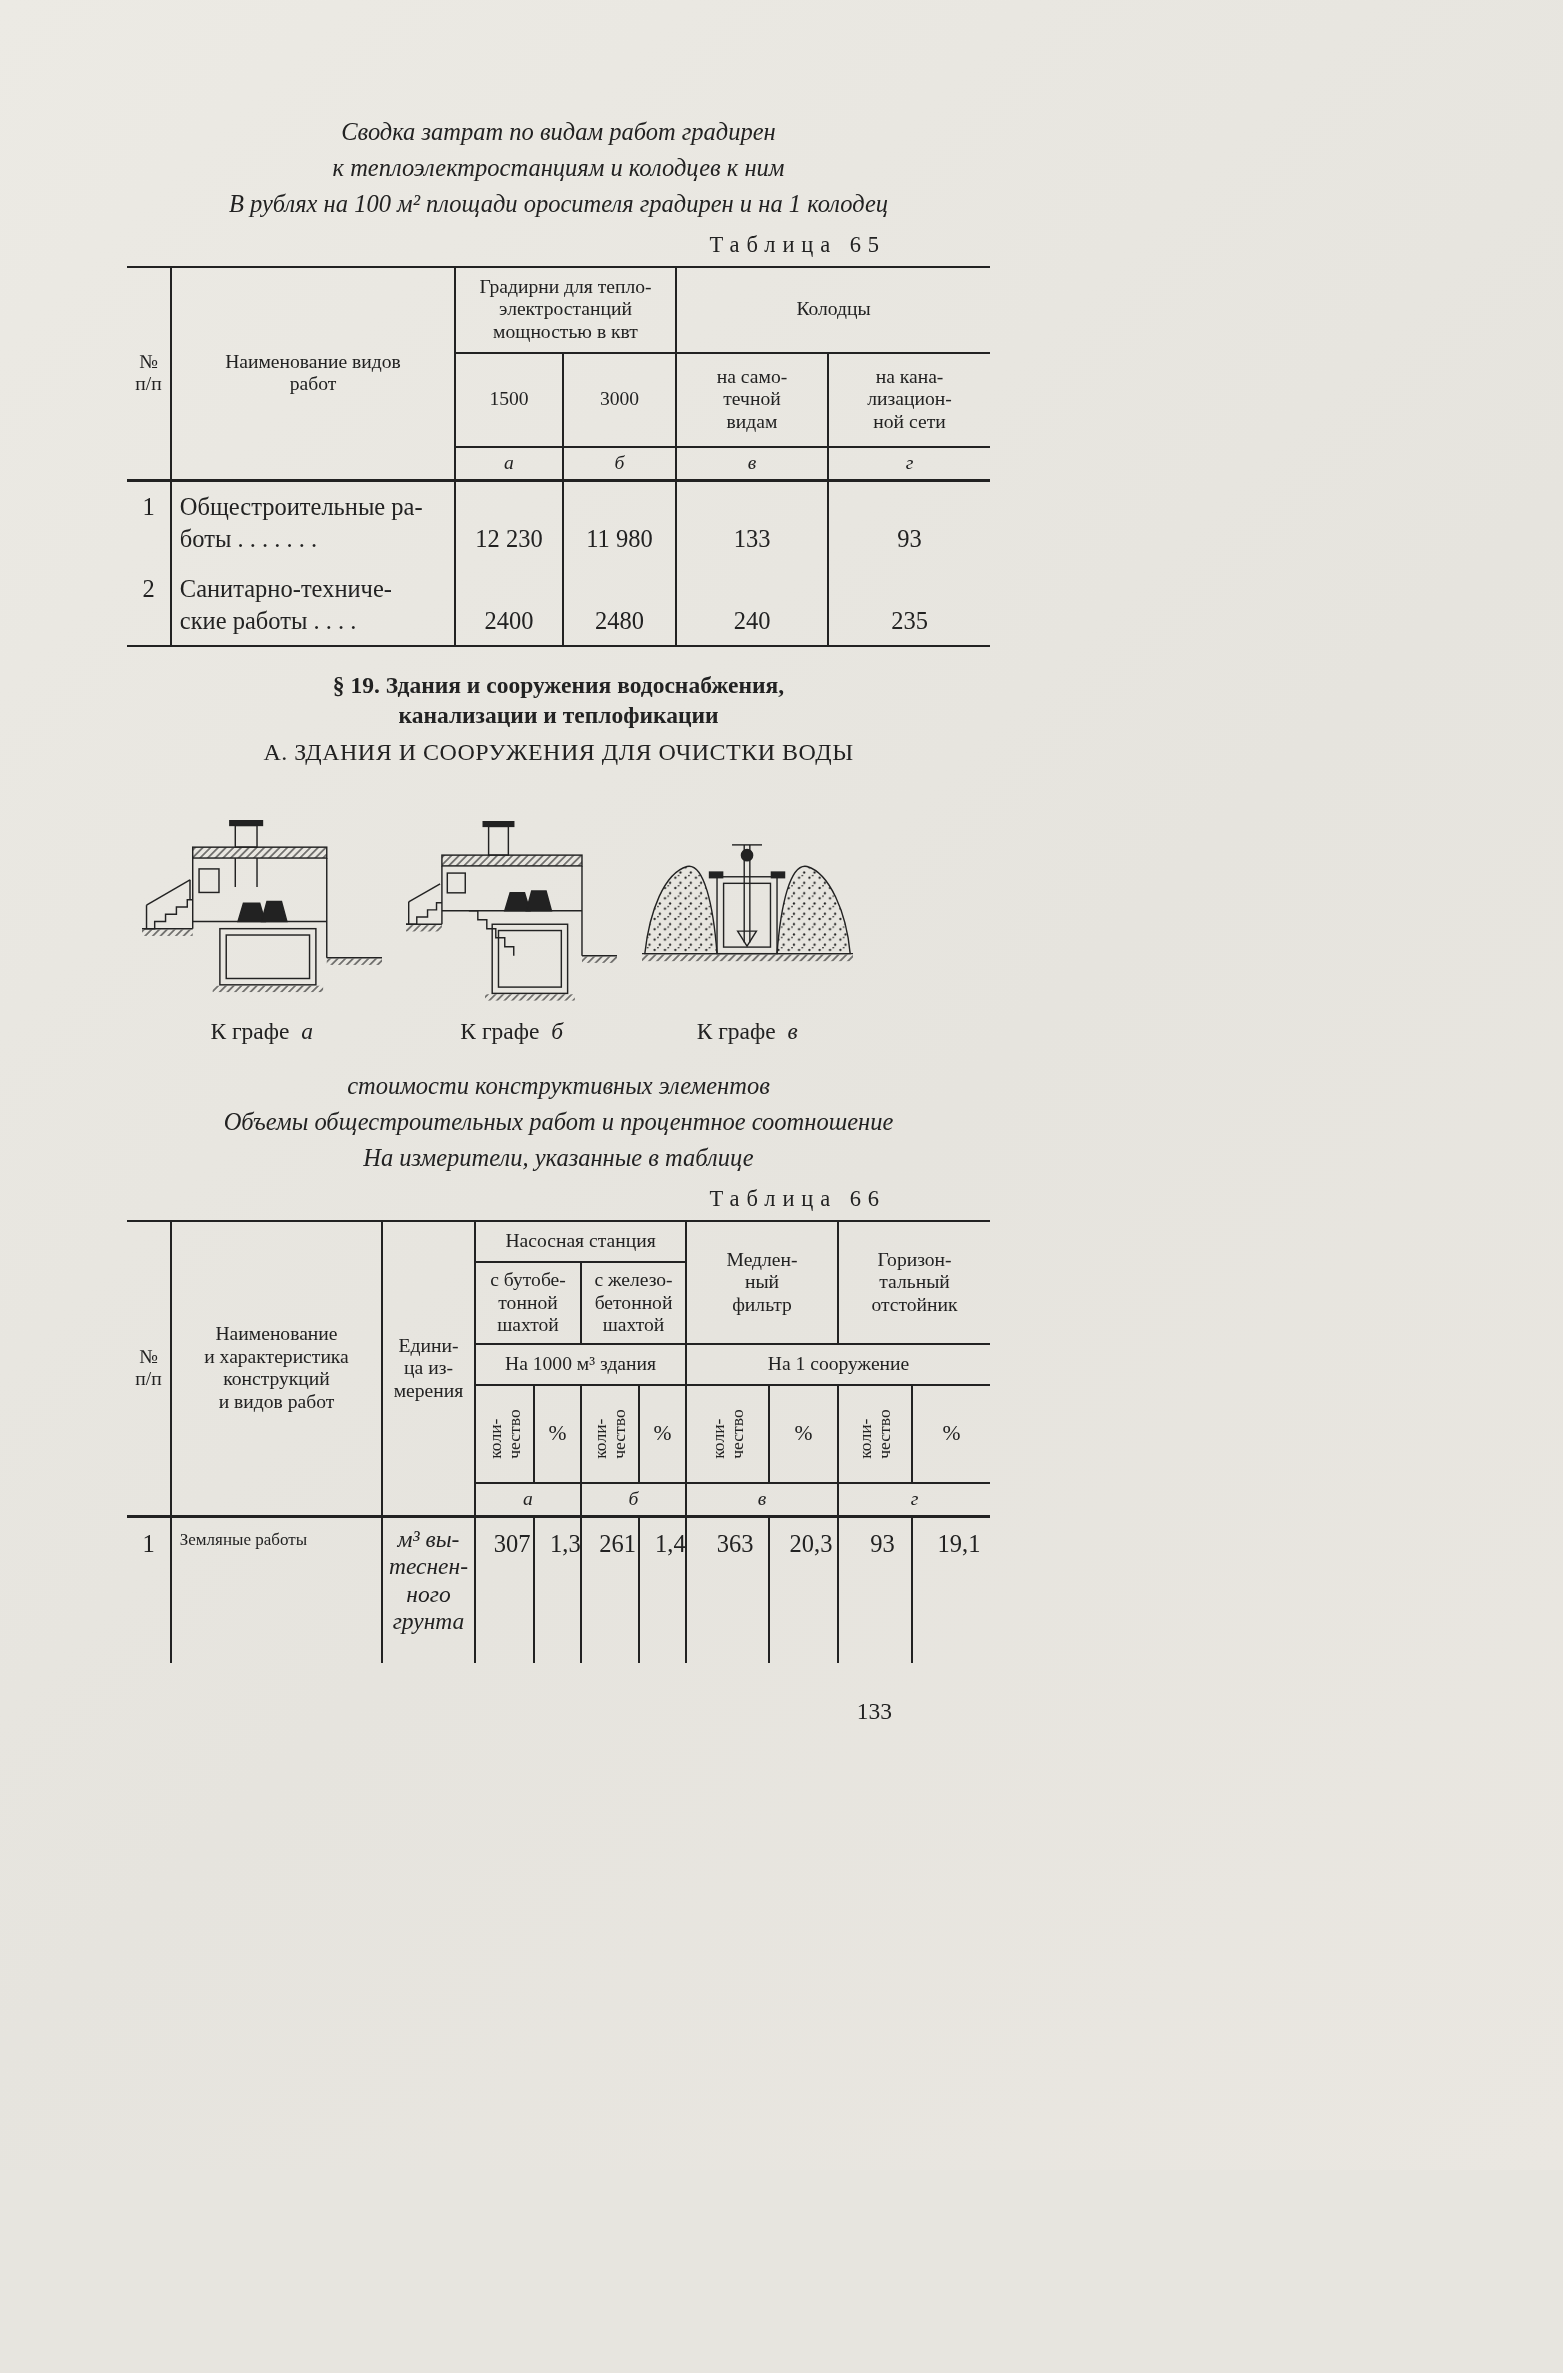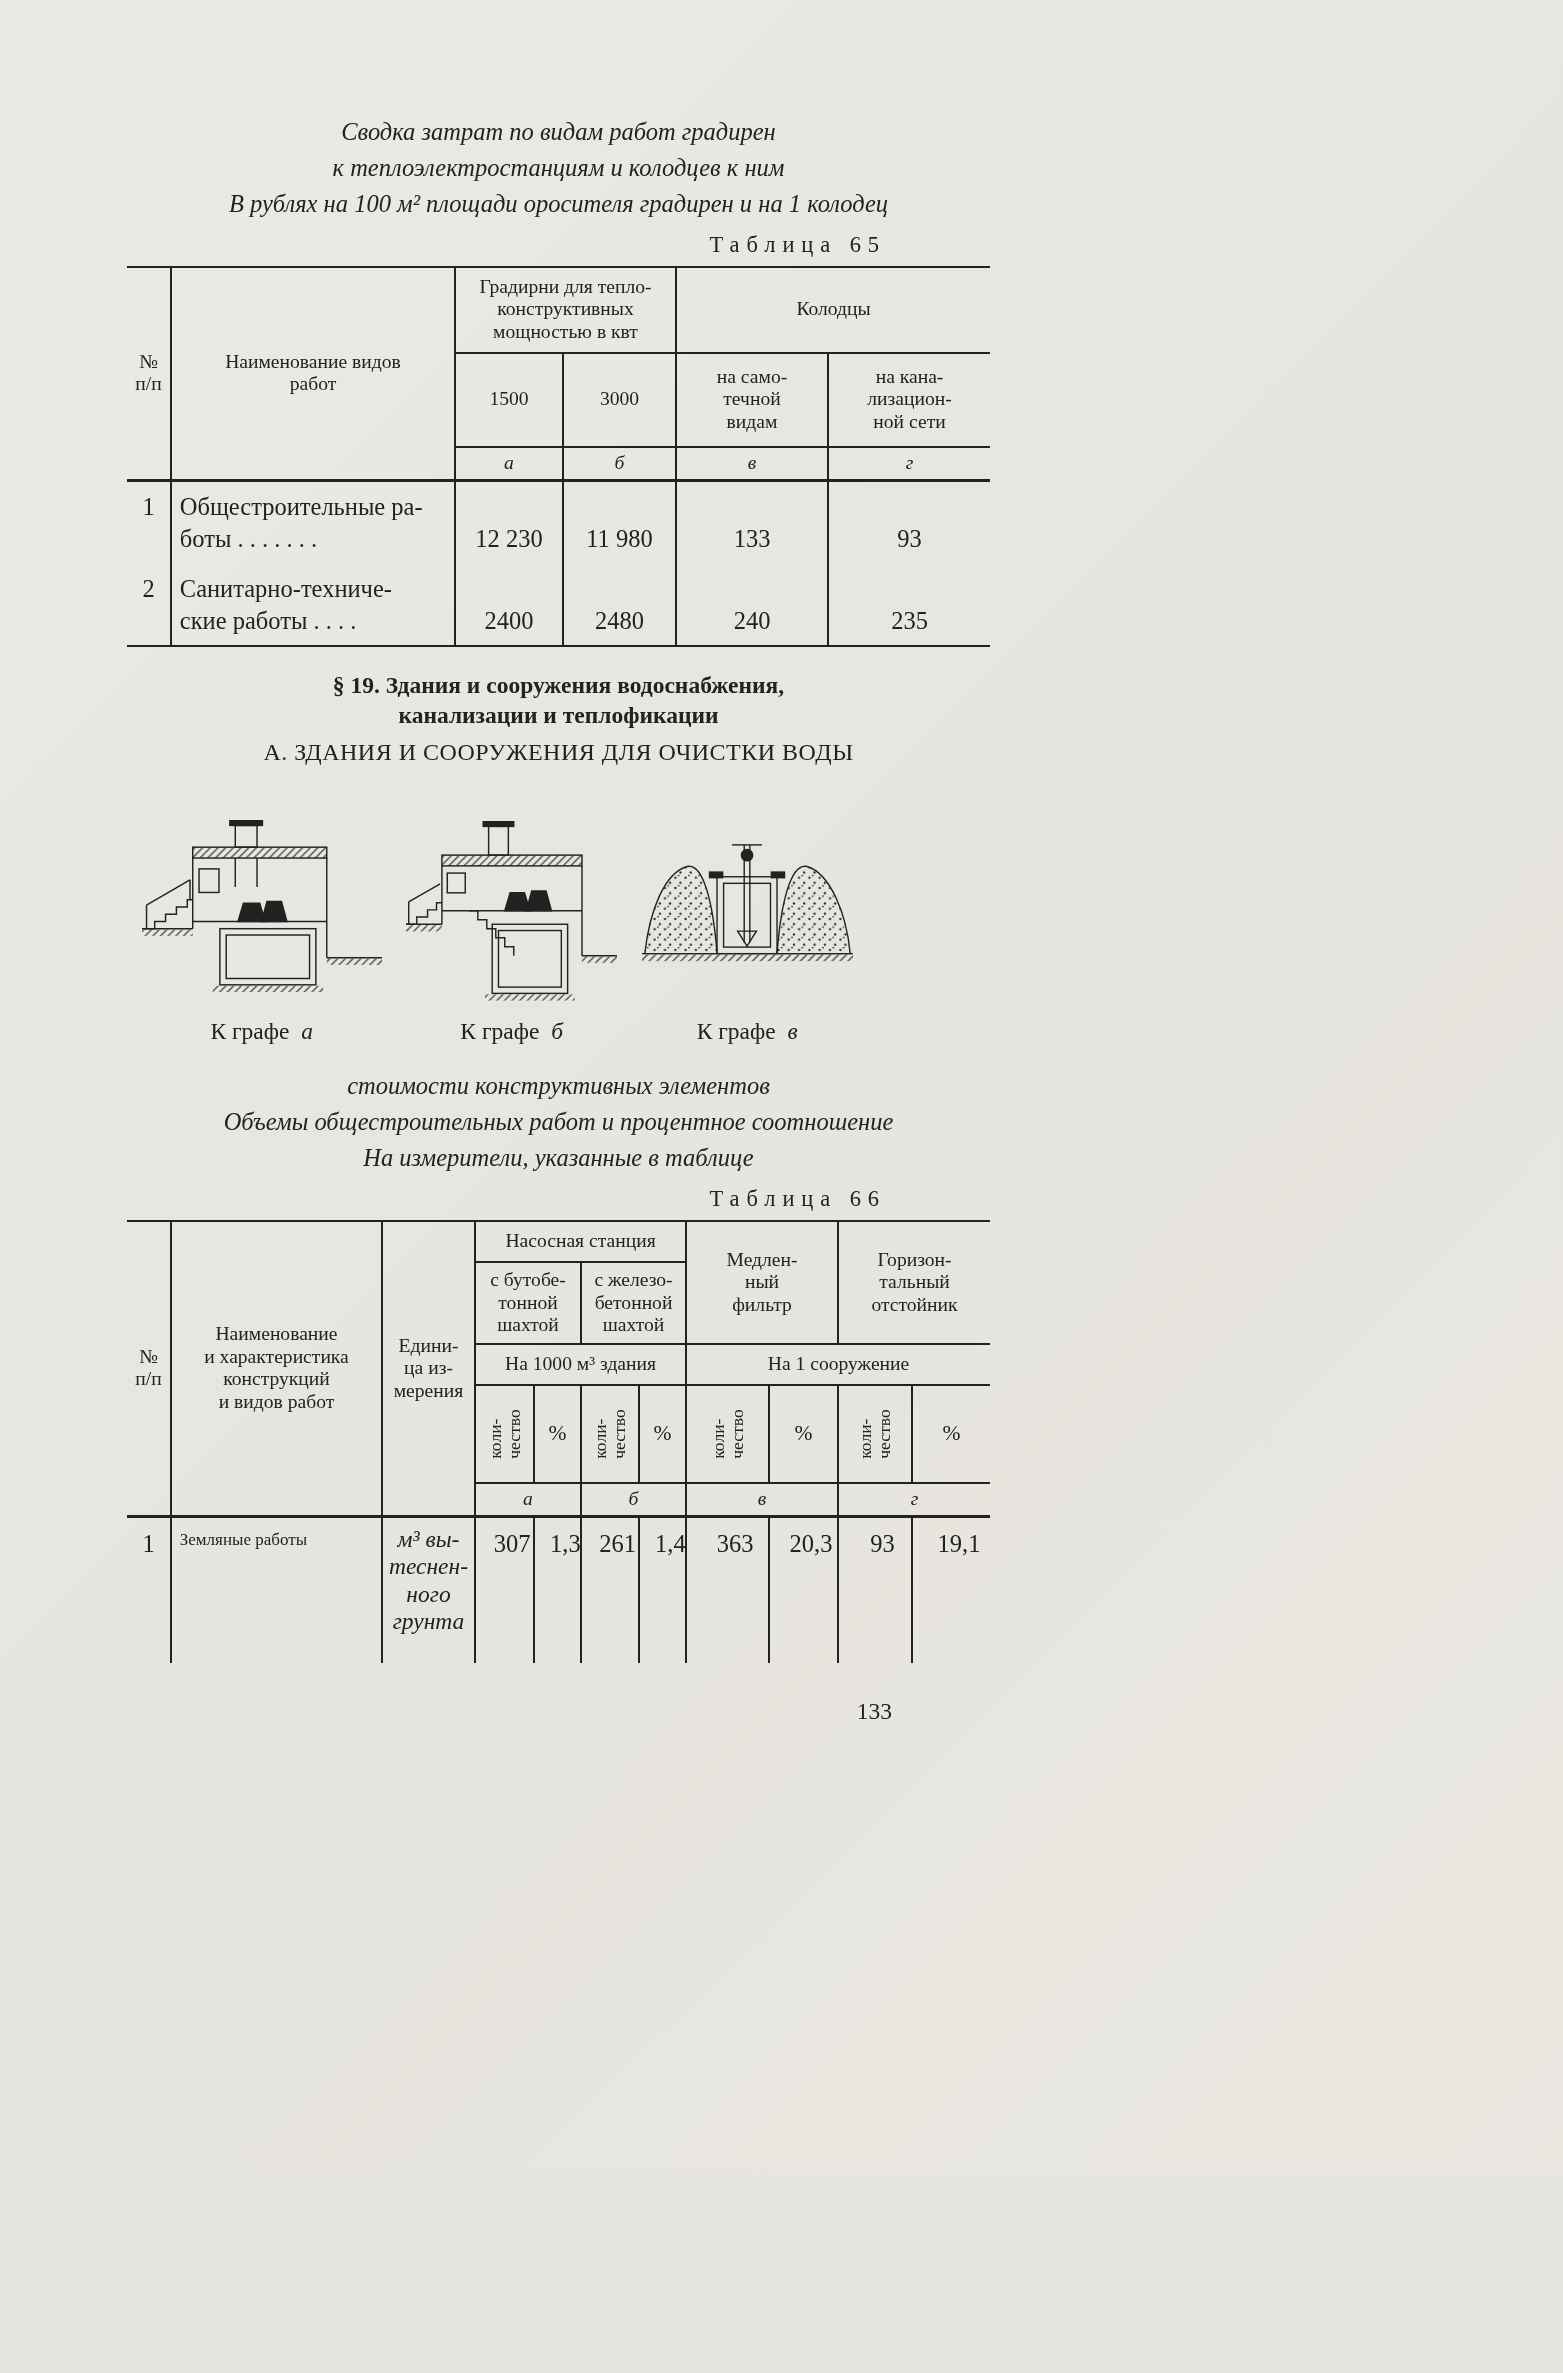--- a/index.html
+++ b/index.html
@@ -97,21 +97,21 @@
           <th rowspan="3" class="br thickb hdr">
             <div>№</div>
             <div>п/п</div>
           </th>
           <th rowspan="3" class="br thickb hdr">
             <div>Наименование видов</div>
             <div>работ</div>
           </th>
           <th colspan="2" class="br bb hdr">
             <div>Градирни для тепло-</div>
-            <div>конструктивных</div>
+            <div>электростанций</div>
             <div>мощностью в квт</div>
           </th>
           <th colspan="2" class="bb hdr">
             <div>Колодцы</div>
           </th>
         </tr>
         <tr class="r2">
           <th class="br bb hdr">1500</th>
           <th class="br bb hdr">3000</th>
           <th class="br bb hdr">

